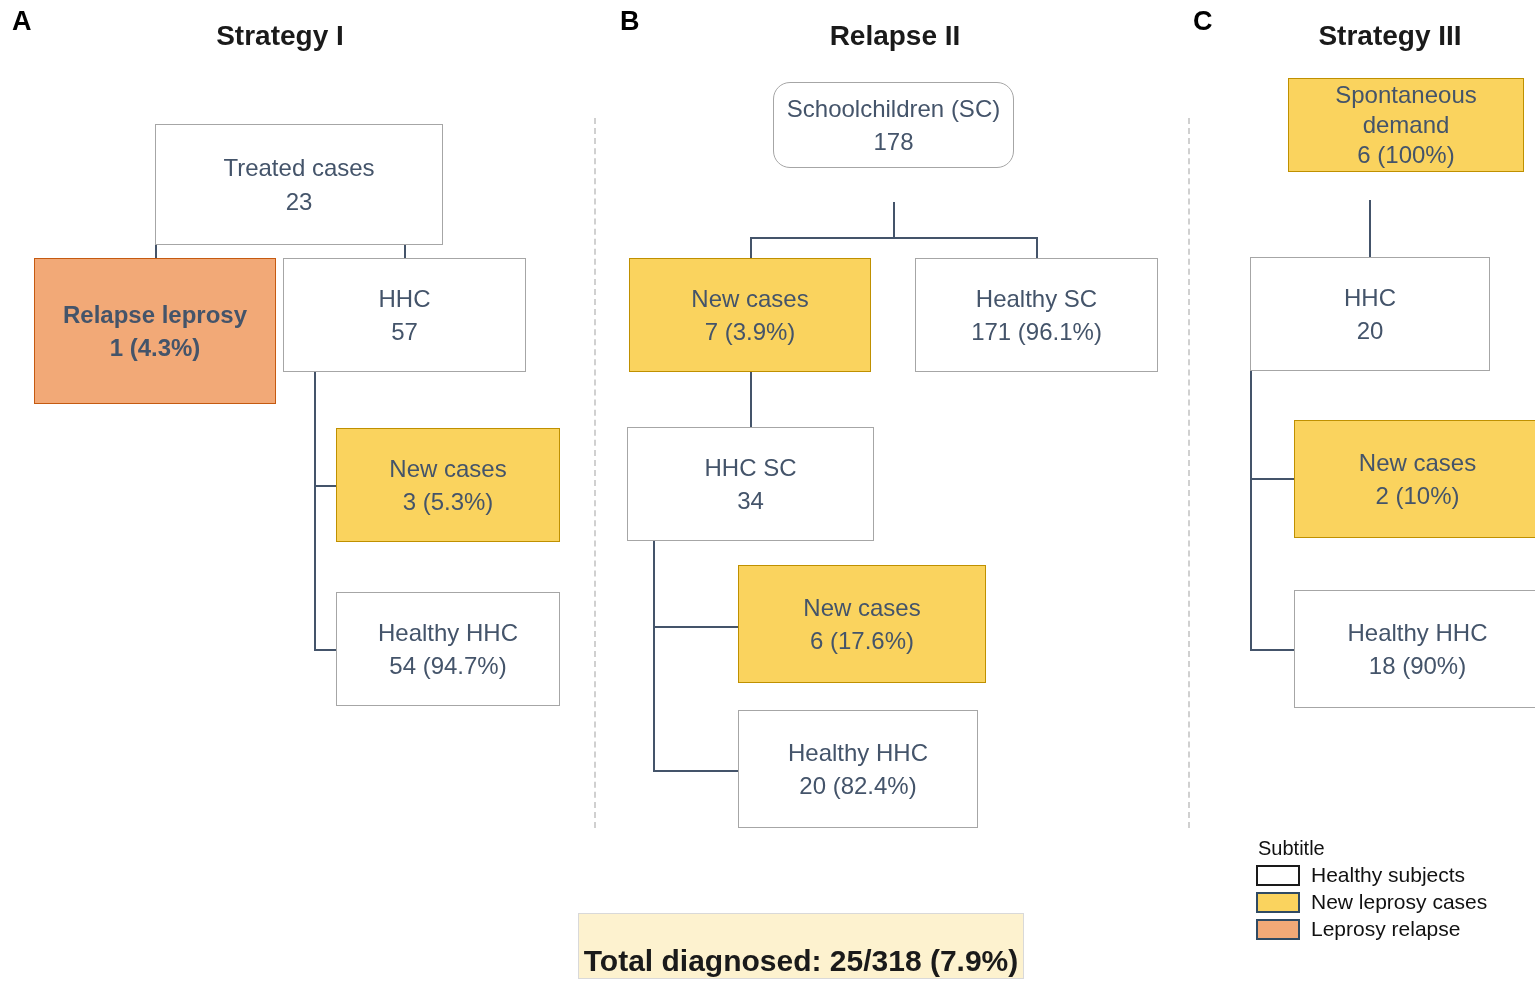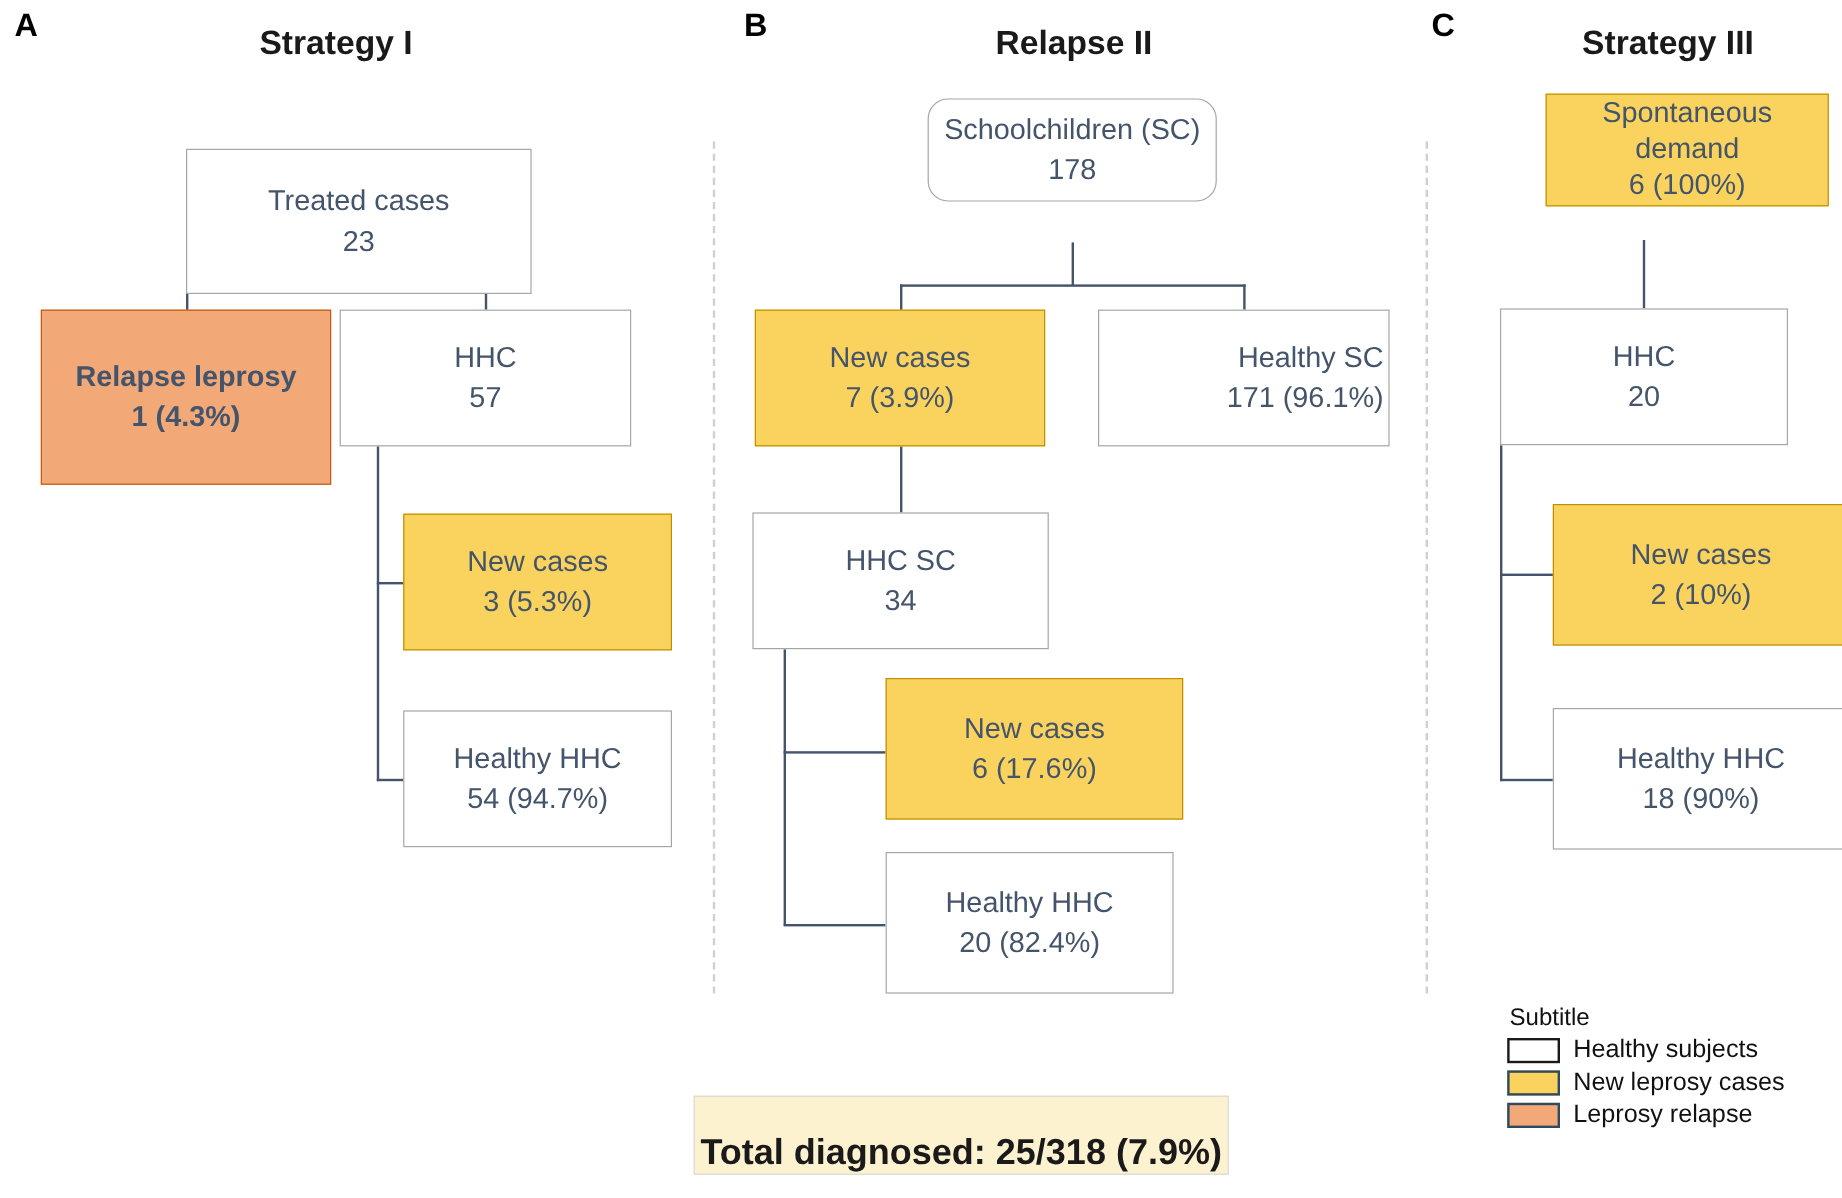--- a/index.html
+++ b/index.html
@@ -185,21 +185,21 @@
   <div class="node" style="left:773px; top:82px; width:241px; height:86px;border-radius:17px;">
     <span class="l1">Schoolchildren (SC)</span>
     <span class="l2">178</span>
   </div>
 
   <div class="node yellow" style="left:629px; top:258px; width:242px; height:114px;">
     <span class="l1">New cases</span>
     <span class="l2">7 (3.9%)</span>
   </div>
 
-  <div class="node" style="left:915px; top:258px; width:243px; height:114px;align-items:flex-end;">
+  <div class="node" style="left:915px; top:258px; width:243px; height:114px;">
     <span class="l1">Healthy SC</span>
     <span class="l2">171 (96.1%)</span>
   </div>
 
   <div class="node" style="left:627px; top:427px; width:247px; height:114px;">
     <span class="l1">HHC SC</span>
     <span class="l2">34</span>
   </div>
 
   <div class="node yellow" style="left:738px; top:565px; width:248px; height:118px;">

